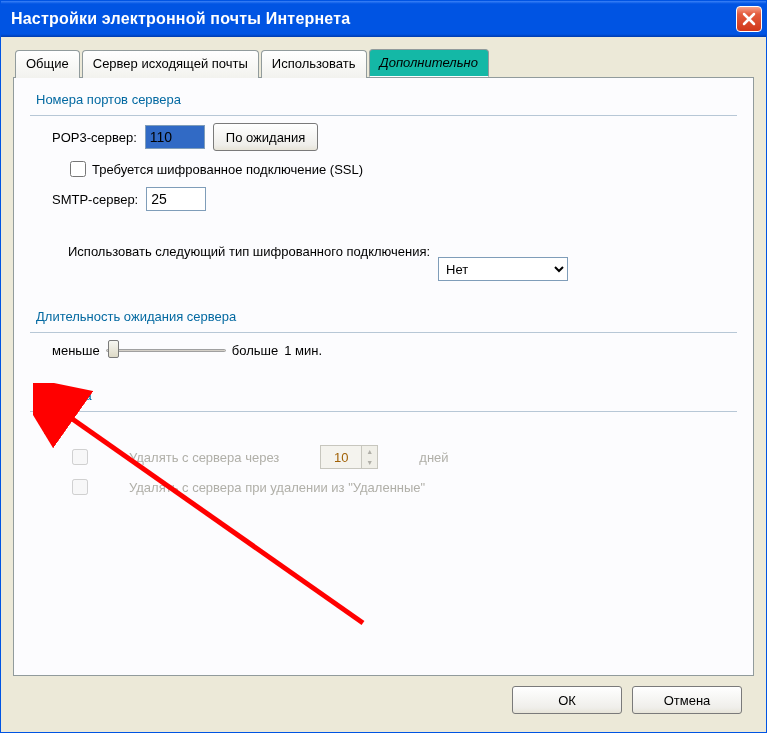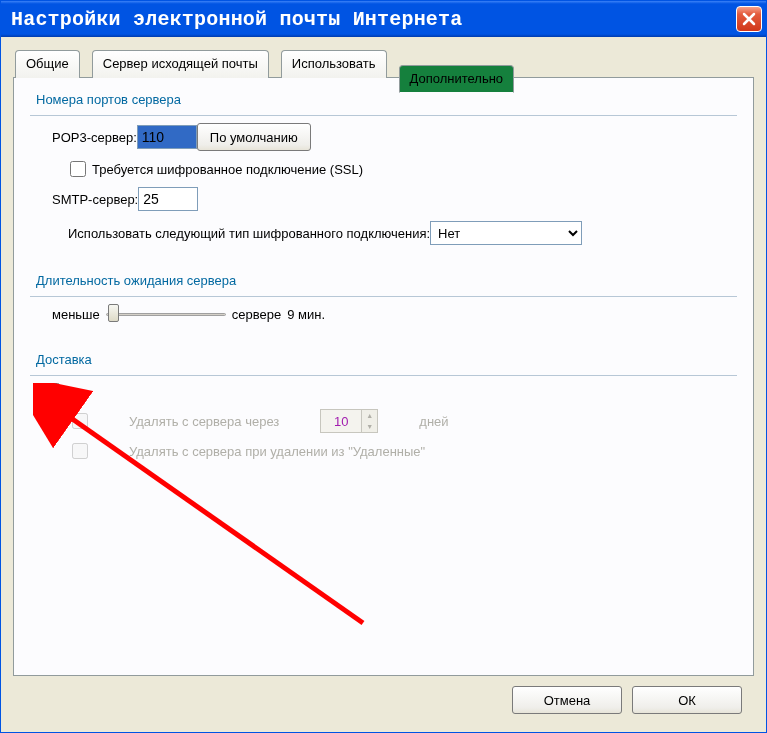--- a/index.html
+++ b/index.html
@@ -23,24 +23,23 @@
   .titlebar {
     height: 36px;
     background: linear-gradient(to bottom, #3a81f7 0%, #0054e3 8%, #0054e3 92%, #003bad 100%);
     display: flex;
     align-items: center;
     justify-content: space-between;
     padding: 0 4px 0 10px;
     color: #fff;
   }
   .title-text {
-    font-size: 20px;
+    font-size: 16px;
     font-weight: bold;
     letter-spacing: 0.2px;
-    font-family: Liberation Mono, monospace;
   }
   .close-btn {
     width: 26px;
     height: 26px;
     background: linear-gradient(to bottom, #f7a18a 0%, #e35b3d 30%, #d1371a 100%);
     border: 1px solid #fff;
     border-radius: 4px;
     display: flex;
     align-items: center;
     justify-content: center;
@@ -49,43 +48,44 @@
   .close-btn svg { width: 14px; height: 14px; }
   .content-area {
     flex: 1;
     padding: 12px 12px 8px 12px;
     display: flex;
     flex-direction: column;
   }
   .tabs-wrap { position: relative; }
   .tabs {
     display: flex;
-    gap: 12px;
+    gap: 2px;
     position: relative;
     z-index: 2;
     padding-left: 2px;
   }
   .tab {
     padding: 5px 10px;
     border: 1px solid #919b9c;
     border-bottom: none;
     border-top-left-radius: 4px;
     border-top-right-radius: 4px;
     background: linear-gradient(to bottom, #ffffff 0%, #f2f2ee 100%);
     font-size: 13px;
     cursor: pointer;
     position: relative;
     top: 1px;
   }
   .tab.active {
-    background: #15803d;
+    background: #14b8a6;
     border-bottom: 1px solid #fcfcfe;
     z-index: 3;
     padding-bottom: 6px;
-    top: 16px;
+    top: 0;
+    font-style: italic;
   }
   .tab-panel {
     border: 1px solid #919b9c;
     background: #fcfcfe;
     flex: 1;
     padding: 14px 16px 10px 16px;
     position: relative;
     z-index: 1;
     min-height: 552px;
   }
@@ -110,21 +110,21 @@
     z-index: 2;
     background: #fcfcfe;
     padding: 0 6px 0 0;
     font-size: 13px;
     color: #0369a1;
     margin-left: -2px;
   }
   .row {
     display: flex;
     align-items: center;
-    gap: 0;
+    gap: 8px;
     margin: 6px 0 10px 14px;
   }
   .row-indent2 { margin-left: 44px; }
   .label { font-size: 13px; }
   input.text {
     border: 1px solid #7f9db9;
     padding: 2px 4px;
     font-family: inherit;
     font-size: 14px;
     height: 24px;
@@ -152,21 +152,22 @@
     margin-left: 32px;
   }
   input[type=checkbox] {
     width: 16px;
     height: 16px;
     border: 1px solid #6186bd;
     background: #fff;
   }
   .select-wrap {
     position: relative;
-    width: 152px;
+    width: 130px;
+    margin-top: 36px;
   }
   select.combo {
     width: 100%;
     height: 24px;
     border: 1px solid #7f9db9;
     font-family: inherit;
     font-size: 13px;
     padding: 1px 3px;
     background: #fff;
   }
@@ -209,21 +210,21 @@
     display: inline-flex;
     border: 1px solid #c7c6be;
     height: 24px;
     background: #f4f3ee;
   }
   .spinner input {
     border: none;
     background: transparent;
     width: 40px;
     text-align: center;
-    color: #a21caf;
+    color: #a16207;
     font-family: inherit;
     font-size: 13px;
   }
   .spinner .spin-btns {
     display: flex;
     flex-direction: column;
     border-left: 1px solid #c7c6be;
     width: 16px;
   }
   .spinner .spin-btns div {
@@ -271,21 +272,21 @@
       </div>
 
       <div class="tab-panel">
 
         <fieldset class="group">
           <legend>Номера портов сервера</legend>
 
           <div class="row">
             <span class="label">POP3-сервер:</span>
             <input class="text sel" type="text" value="110" style="">
-            <button class="btn">По умолчанию</button>
+            <button class="btn">По ожидания</button>
           </div>
 
           <div class="row row-indent2 checkbox-row">
             <input type="checkbox" style="">
             <span class="label">Требуется шифрованное подключение (SSL)</span>
           </div>
 
           <div class="row">
             <span class="label">SMTP-сервер:</span>
             <input class="text" type="text" value="25" style="">
@@ -302,22 +303,22 @@
         </fieldset>
 
         <fieldset class="group">
           <legend>Длительность ожидания сервера</legend>
           <div class="row" style="gap:6px;">
             <span class="label">меньше</span>
             <span class="slider-track">
               <span class="slider-line"></span>
               <span class="slider-thumb"></span>
             </span>
-            <span class="label">сервере</span>
-            <span class="label">9 мин.</span>
+            <span class="label">больше</span>
+            <span class="label">1 мин.</span>
           </div>
         </fieldset>
 
         <fieldset class="group">
           <legend>Доставка</legend>
 
           <div class="row checkbox-row" style="margin-left:6px;">
             <input type="checkbox" style="">
           </div>
 
@@ -337,22 +338,22 @@
           <div class="row checkbox-row disabled" style="margin-left:34px;">
             <input type="checkbox" disabled="" style="">
             <span class="label">Удалять с сервера при удалении из "Удаленные"</span>
           </div>
         </fieldset>
 
       </div>
     </div>
 
     <div class="footer">
+      <button class="btn" style="min-width:110px;">ОК</button>
       <button class="btn" style="min-width:110px;">Отмена</button>
-      <button class="btn" style="min-width:110px;">ОК</button>
     </div>
 
   </div>
 
   <svg class="arrow-annotation" style="left:33px; top:383px;" width="340" height="250" viewBox="0 0 340 250">
     <defs>
       <marker id="arrhead" markerWidth="16" markerHeight="14" refX="3" refY="7" orient="auto">
         <polygon points="0,0 16,7 0,14" fill="#ff0000"></polygon>
       </marker>
     </defs>

